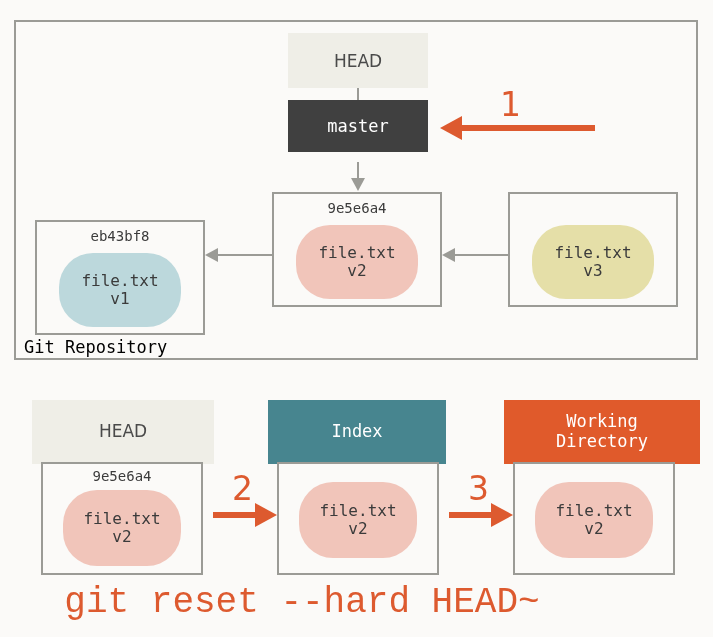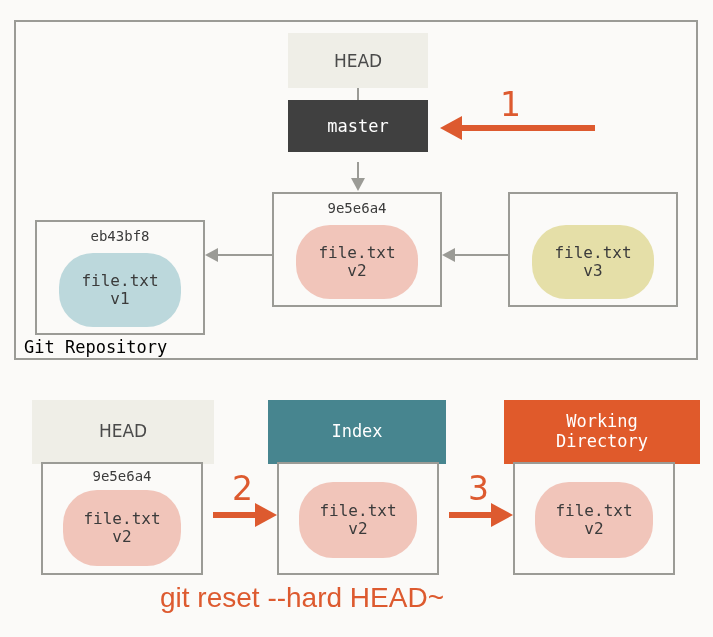--- a/index.html
+++ b/index.html
@@ -275,22 +275,22 @@
   .arrow2-head { left: 255px; top: 503px; }
   .arrow3-line { left: 449px; top: 512px; width: 44px; }
   .arrow3-head { left: 491px; top: 503px; }
   
   .command {
     position: absolute;
     left: 0;
     top: 582px;
     width: 604px;
     text-align: center;
-    font-family: Liberation Sans, sans-serif;
-    font-size: 28px;
+    font-family: Liberation Mono, monospace;
+    font-size: 36px;
     color: #dd5a2f;
     letter-spacing: 0px;
     white-space: nowrap;
   }
 </style>
 </head>
 <body>
 
 <div class="stage">
 

